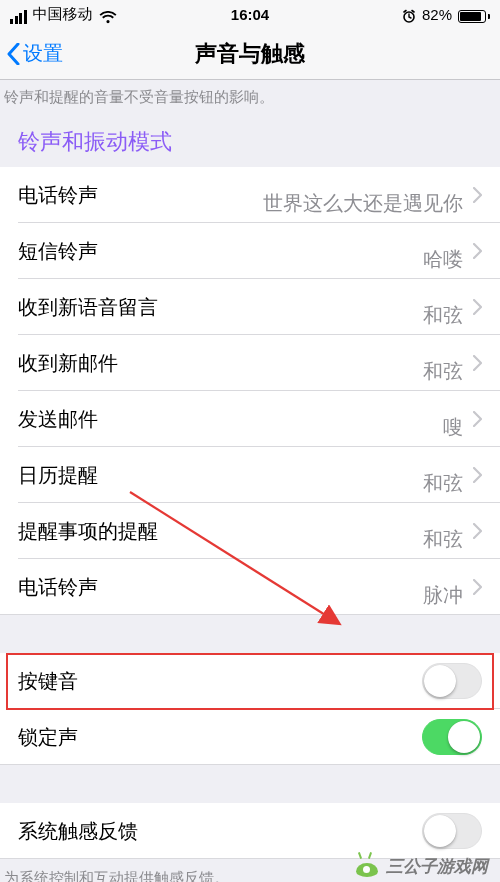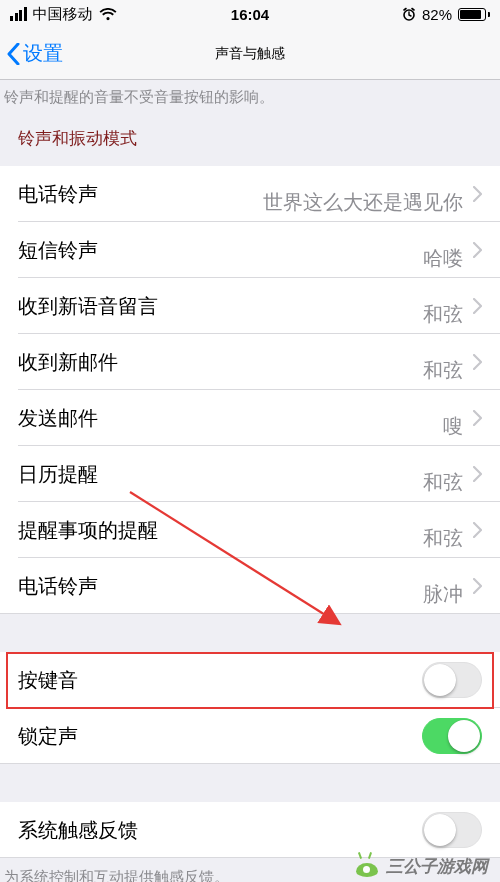--- a/index.html
+++ b/index.html
@@ -14,21 +14,21 @@
     .status-bar {
       height: 28px;
       display: flex;
       align-items: center;
       justify-content: space-between;
       padding: 0 10px;
       background: #f7f7f8;
       font-size: 15px;
       font-weight: 500;
     }
-    .sb-left, .sb-right { display: flex; align-items: center; gap: 6px; }
+    .sb-left, .sb-right { display: flex; align-items: flex-end; gap: 6px; }
     .sb-center { position:absolute; left:0; right:0; text-align:center; font-weight:600; pointer-events:none; }
     .signal { display:inline-flex; align-items:flex-end; gap:1.5px; }
     .signal span { width:3px; background:#000; display:inline-block; }
     .signal span:nth-child(1){height:5px;} .signal span:nth-child(2){height:8px;}
     .signal span:nth-child(3){height:11px;} .signal span:nth-child(4){height:14px;}
     .wifi-ic svg { display:block; }
     .alarm-ic svg { display:block; }
     .battery { display:inline-flex; align-items:center; }
     .battery-body { width:28px; height:13px; border:1.5px solid #000; border-radius:3px; position:relative; }
     .battery-fill { position:absolute; left:1px; top:1px; bottom:1px; width:82%; background:#000; border-radius:1px; }
@@ -40,24 +40,24 @@
       display:flex; align-items:center; justify-content:center;
       border-bottom:1px solid #c7c7cb;
       position:relative;
     }
     .nav-back {
       position:absolute; left:6px; top:0; bottom:0;
       display:flex; align-items:center;
       color:#007aff; font-size:20px;
     }
     .nav-back svg { margin-right:2px; }
-    .nav-title { font-size:14px; font-weight:400; }
+    .nav-title { font-size:22px; font-weight:700; }
     
     .descr { font-size:15px; color:#8a8a8e; padding: 8px 4px 14px; }
-    .section-header { font-size:17px; color:#7f1d1d; padding: 6px 18px 16px; }
+    .section-header { font-size:22px; color:#8b5cf6; padding: 6px 18px 10px; }
     .group { background:#fff; }
     .row {
       min-height:56px; padding:0 18px;
       display:flex; align-items:center; justify-content:space-between;
       position:relative;
     }
     .row::after {
       content:""; position:absolute; left:18px; right:0; bottom:0;
       height:1px; background:#d9d9dd;
     }

